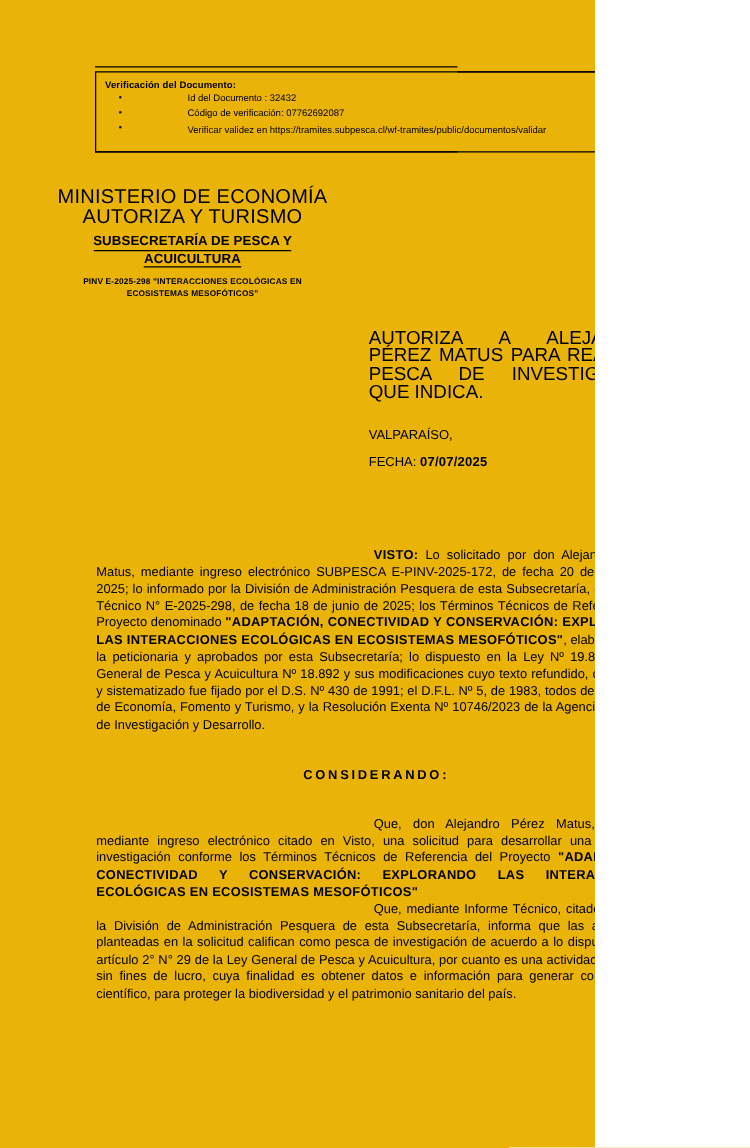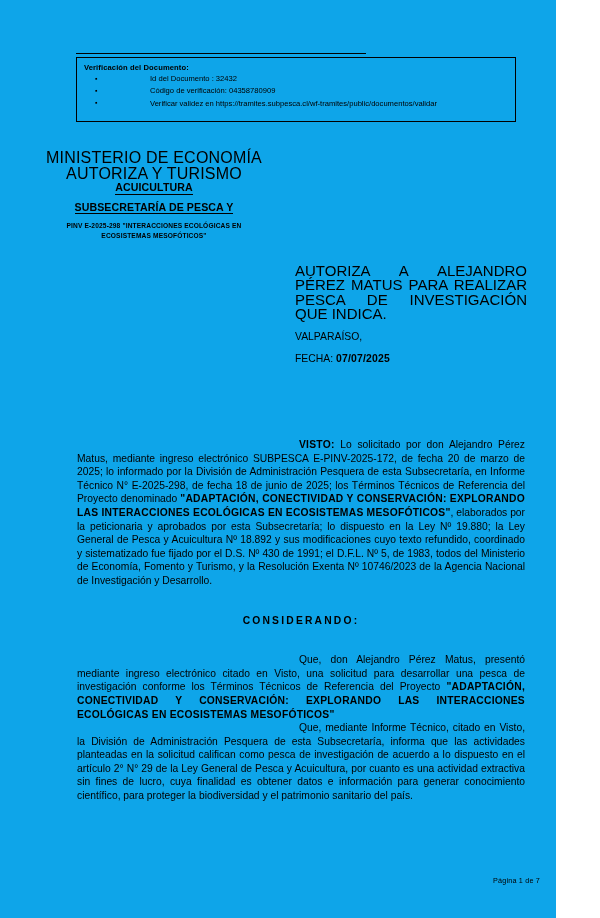--- a/index.html
+++ b/index.html
@@ -6,23 +6,23 @@
     margin: 0;
     padding: 0;
     background: #ffffff;
   }
   body {
     font-family: "Liberation Sans", sans-serif;
     color: #000000;
   }
   #page {
     position: relative;
-    width: 556px;
+    width: 476px;
     height: 918px;
-    background: #0ea5e9;
+    background: #eab308;
     overflow: hidden;
   }
 
   
   #verify-rule {
     position: absolute;
     left: 76px;
     top: 53px;
     width: 290px;
     height: 0;
@@ -121,21 +121,21 @@
   }
   #title-block .tb-authorize {
     font-size: 15px;
     line-height: 14.4px;
     text-align: justify;
     text-align-last: left;
   }
   #title-block .tb-city {
     font-size: 10.4px;
     line-height: 14.4px;
-    margin-top: 8px;
+    margin-top: 20px;
   }
   #title-block .tb-rex {
     font-size: 10.4px;
     line-height: 14.4px;
     margin-top: 22px;
   }
   #title-block .tb-rex b,
   #title-block .tb-fecha b {
     font-weight: bold;
     letter-spacing: 0.2px;
@@ -191,31 +191,31 @@
 
 <div id="page">
 
   <div id="verify-rule"></div>
   <div id="verify-rule2"></div>
 
   <div id="verify-box">
     <div class="vb-title">Verificación del Documento:</div>
     <ul>
       <li>Id del Documento : 32432</li>
-      <li>Código de verificación: 04358780909</li>
+      <li>Código de verificación: 07762692087</li>
       <li>Verificar validez en https://tramites.subpesca.cl/wf-tramites/public/documentos/validar</li>
     </ul>
   </div>
   <div id="verify-bottom-rule"></div>
 
   <div id="letterhead">
     <div class="lh-ministry">MINISTERIO DE ECONOMÍA</div>
     <div class="lh-ministry">AUTORIZA Y TURISMO</div>
+    <div class="lh-sub"><span>SUBSECRETARÍA DE PESCA Y</span></div>
     <div class="lh-sub" style="margin-top:0"><span>ACUICULTURA</span></div>
-    <div class="lh-sub"><span>SUBSECRETARÍA DE PESCA Y</span></div>
     <div class="lh-pinv">PINV E-2025-298 "INTERACCIONES ECOLÓGICAS EN</div>
     <div class="lh-pinv" style="margin-top:0">ECOSISTEMAS MESOFÓTICOS"</div>
   </div>
 
   <div id="title-block">
     <div class="tb-authorize">AUTORIZA A ALEJANDRO PÉREZ MATUS PARA REALIZAR PESCA DE INVESTIGACIÓN QUE INDICA.</div>
     <div class="tb-city">VALPARAÍSO,</div>
     <div class="tb-fecha"><span>FECHA: </span><b>07/07/2025</b></div>
   </div>
 

